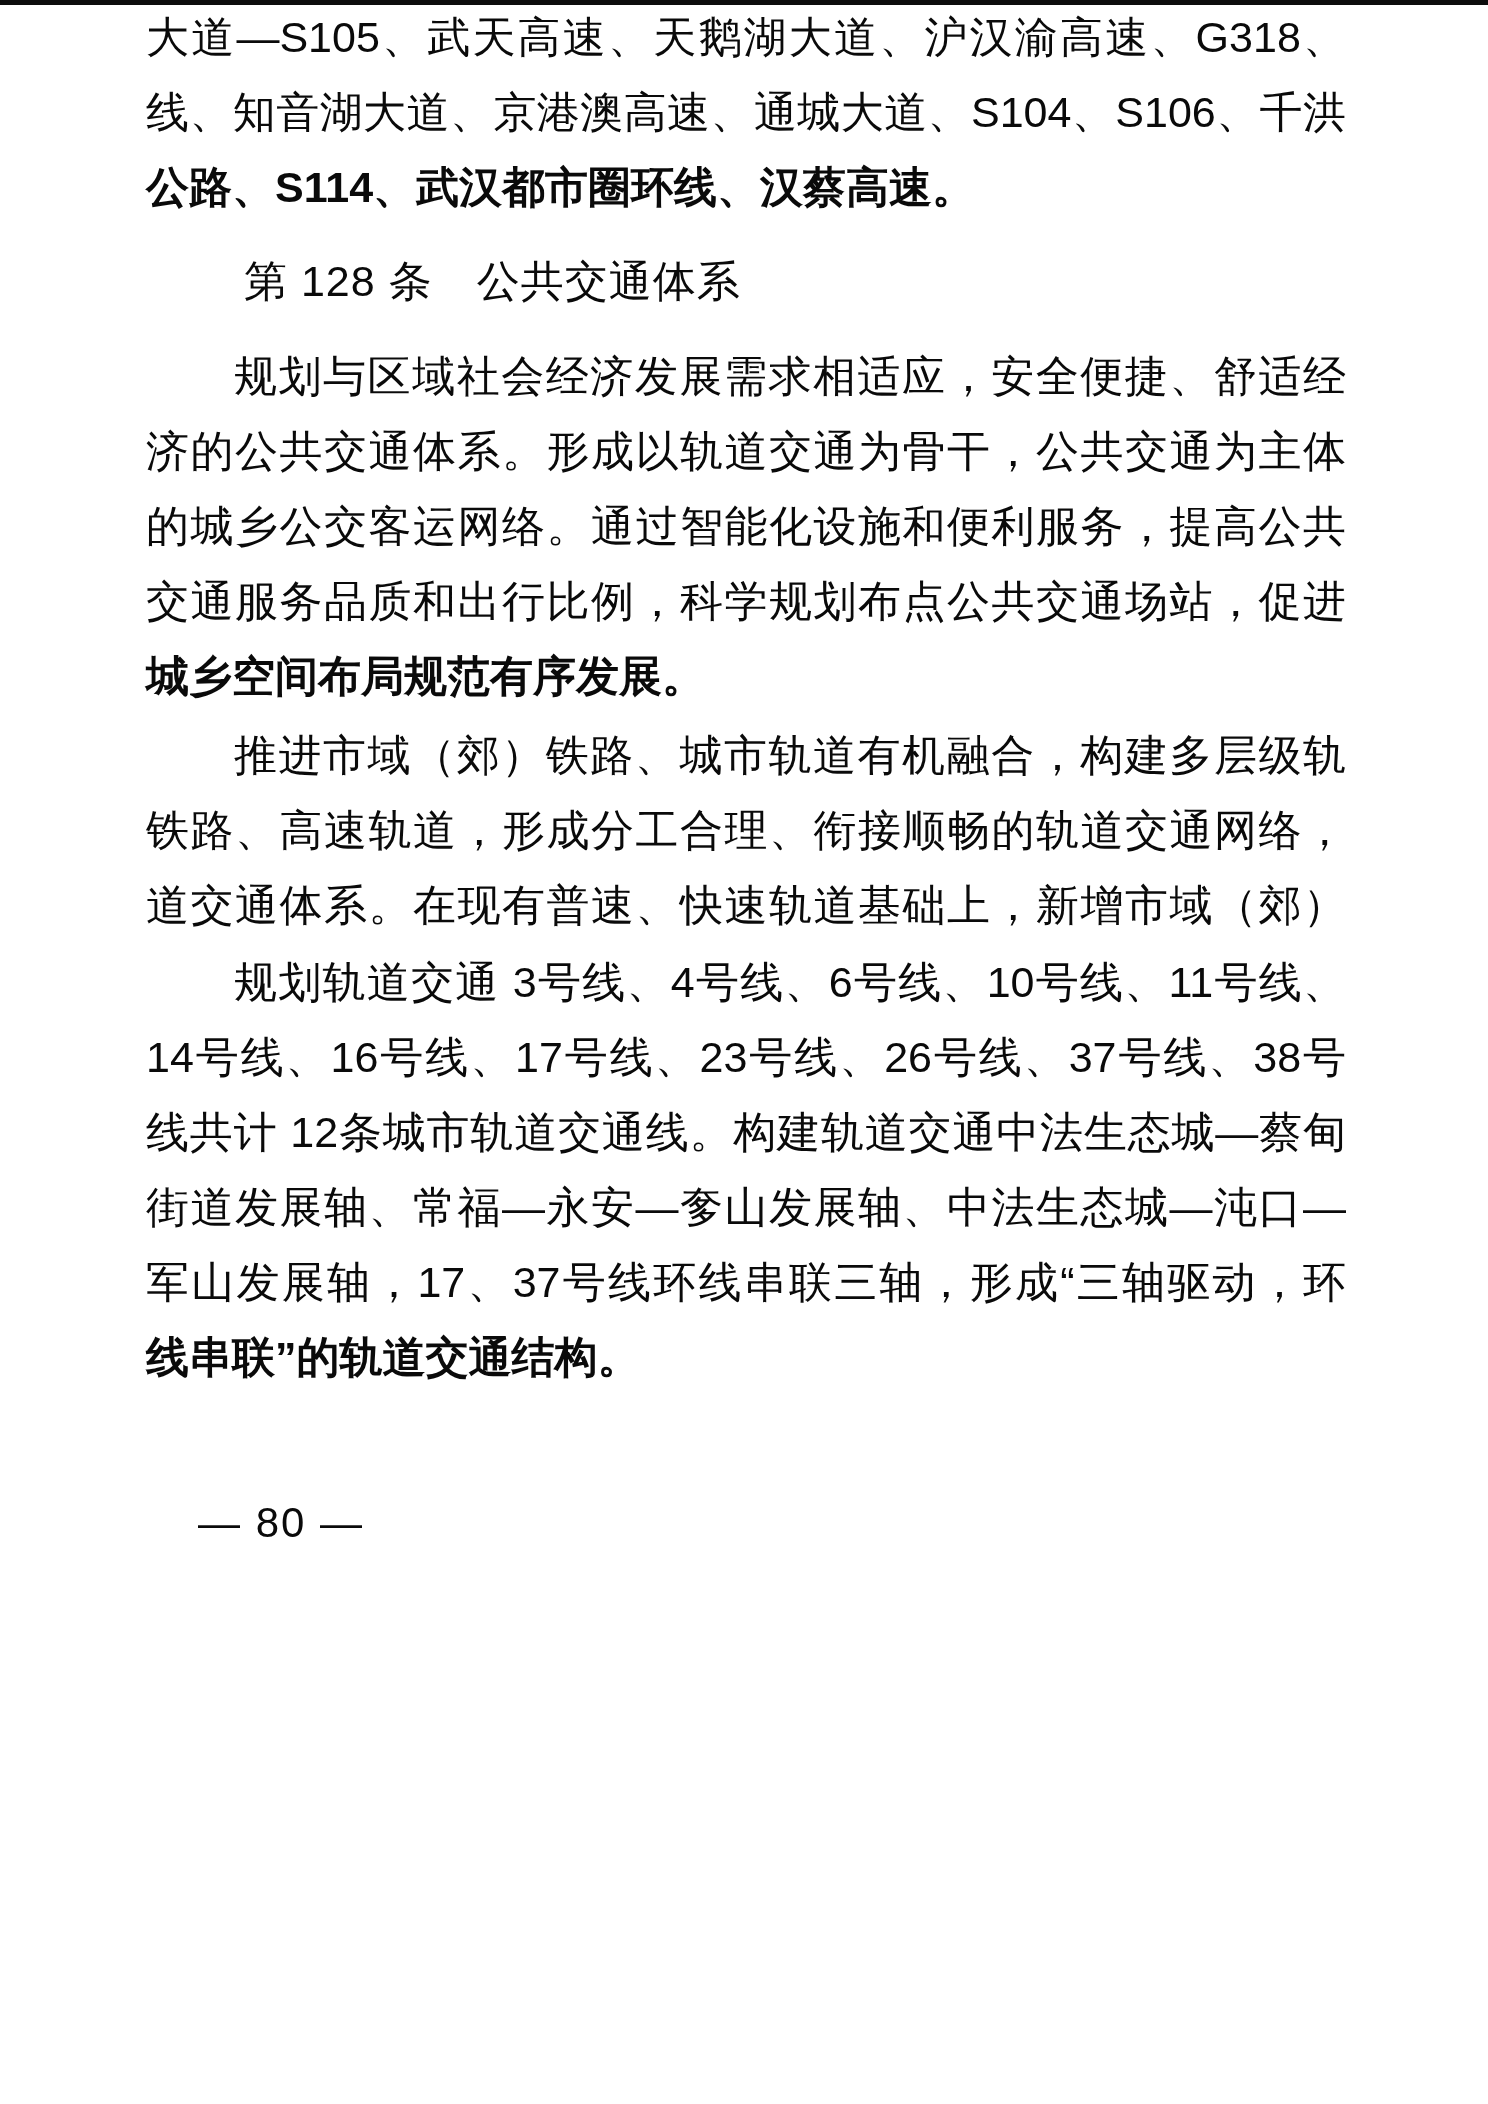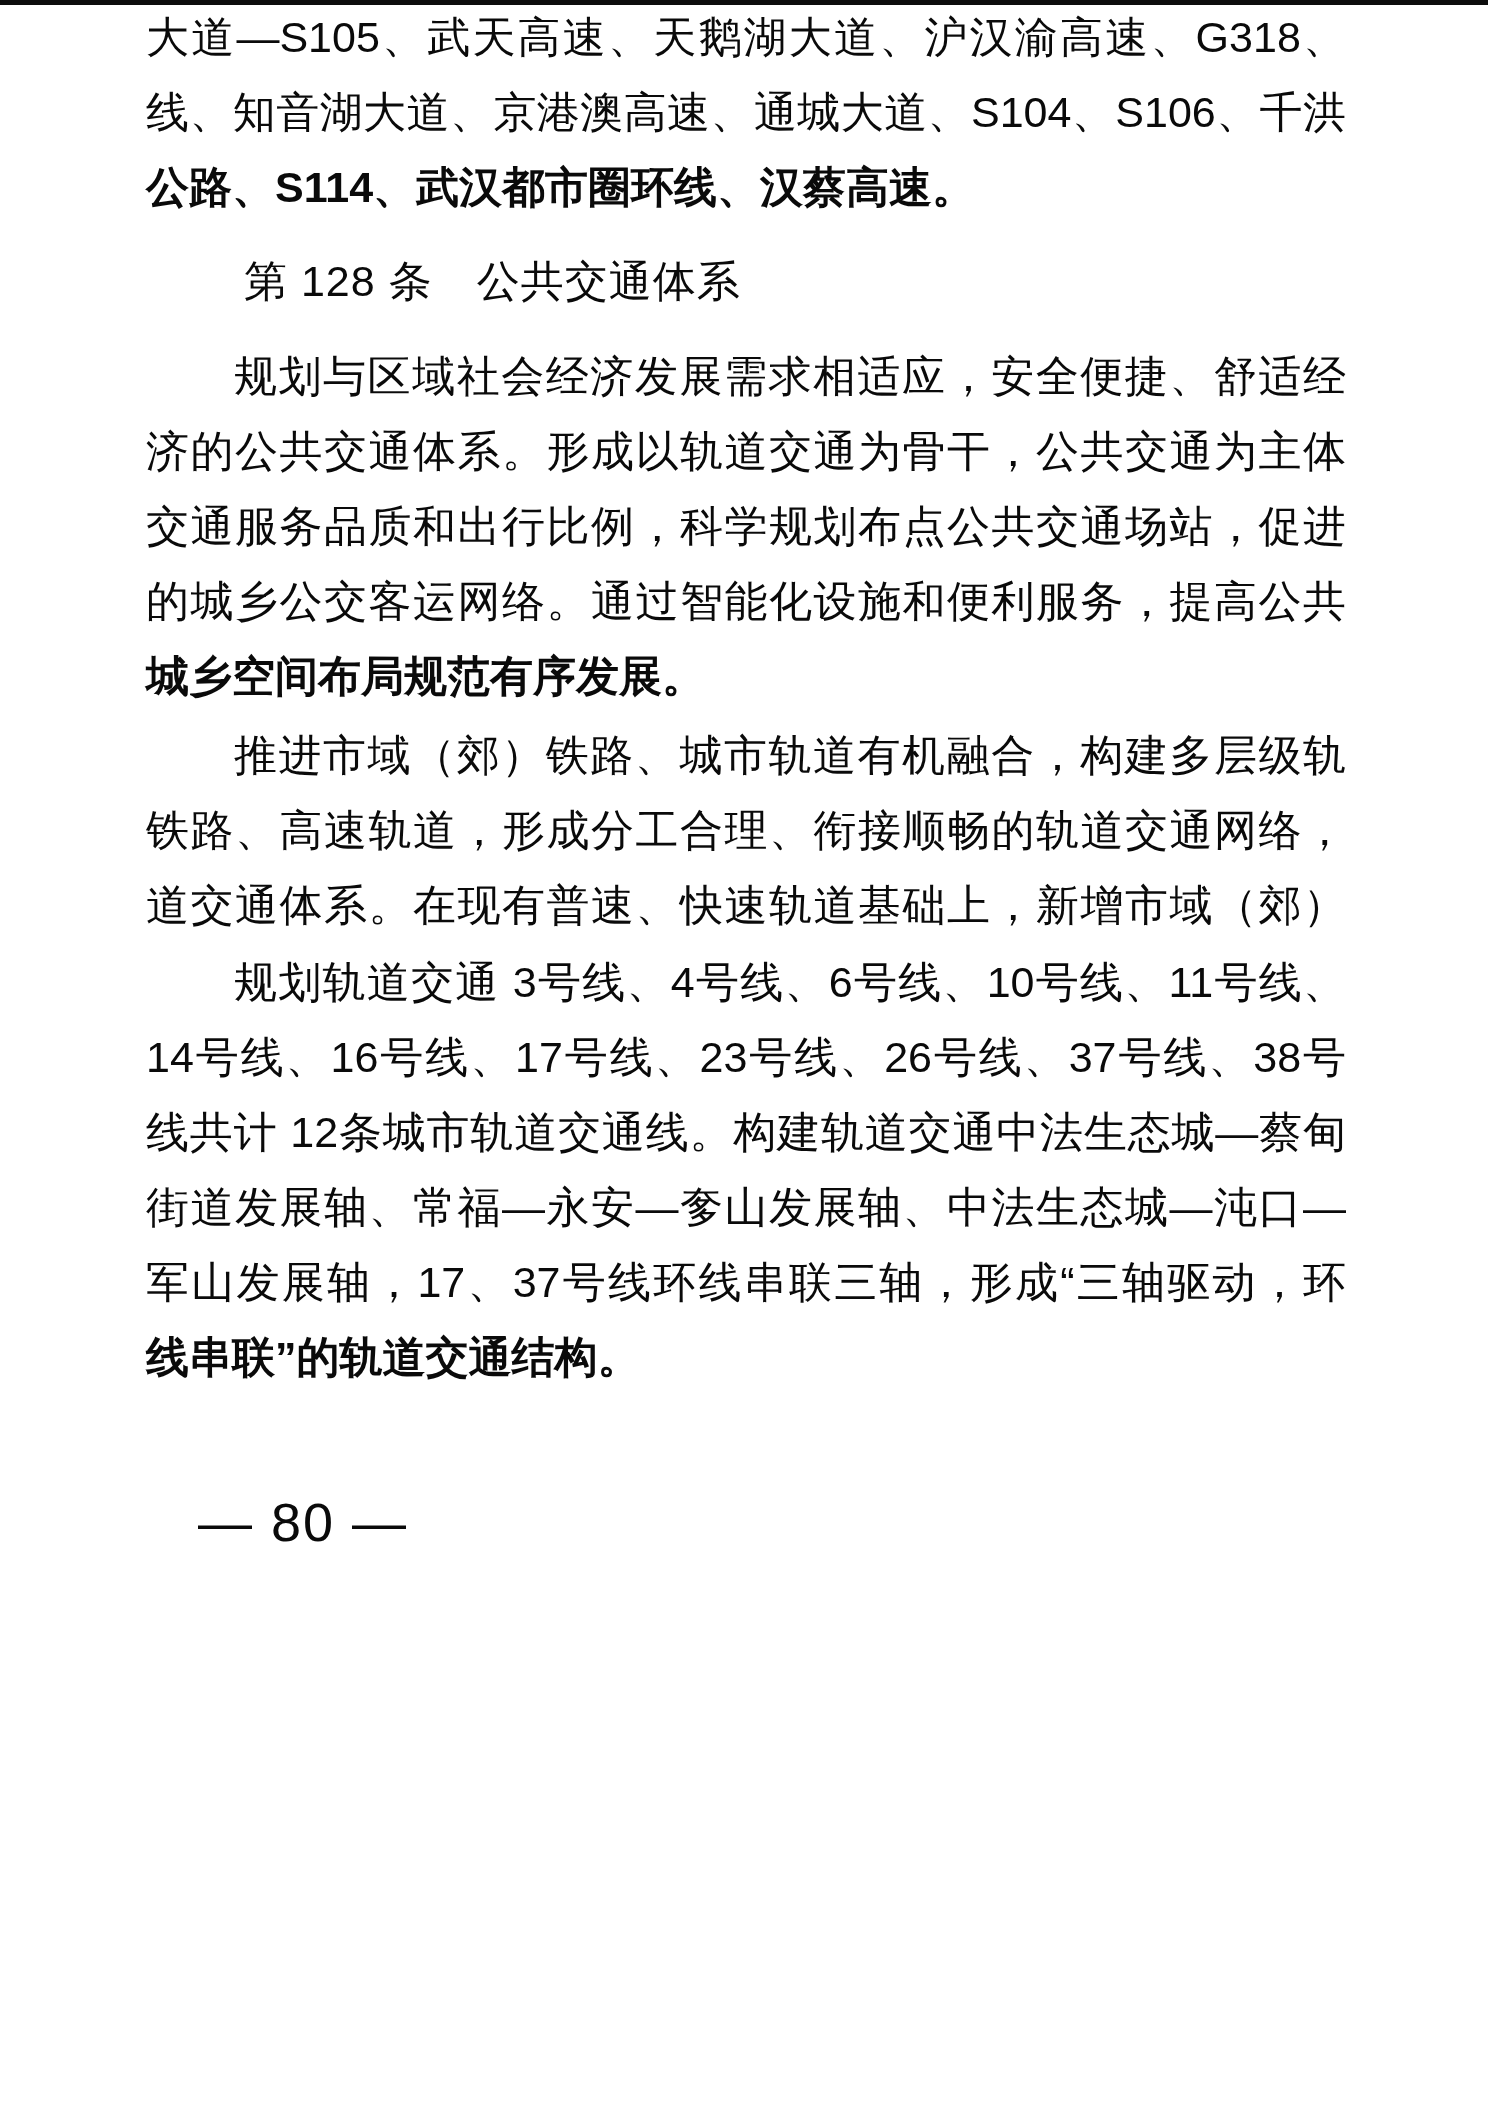--- a/index.html
+++ b/index.html
@@ -51,21 +51,21 @@
     text-align: left;
     letter-spacing: 1px;
   }
   .para-public { margin-top: 20px; }
   .para-rail-integration { margin-top: 4px; }
   .para-rail-lines { margin-top: 2px; }
   .page-footer {
     margin-top: 90px;
     margin-left: 52px;
     line-height: 75px;
-    font-size: 54px;
+    font-size: 42px;
     text-align: left;
     letter-spacing: 2px;
   }
 </style>
 </head>
 <body>
 
 <div class="scan-edge-top"></div>
 
 <div class="text-block">
@@ -74,22 +74,22 @@
     <div class="line">大道—S105、武天高速、天鹅湖大道、沪汉渝高速、G318、</div>
     <div class="line">线、知音湖大道、京港澳高速、通城大道、S104、S106、千洪</div>
     <div class="line last">公路、S114、武汉都市圈环线、汉蔡高速。</div>
   </div>
 
   <div class="heading">第 128 条　公共交通体系</div>
 
   <div class="para para-public">
     <div class="line indent">规划与区域社会经济发展需求相适应，安全便捷、舒适经</div>
     <div class="line">济的公共交通体系。形成以轨道交通为骨干，公共交通为主体</div>
+    <div class="line">的城乡公交客运网络。通过智能化设施和便利服务，提高公共</div>
     <div class="line">交通服务品质和出行比例，科学规划布点公共交通场站，促进</div>
-    <div class="line">的城乡公交客运网络。通过智能化设施和便利服务，提高公共</div>
     <div class="line last">城乡空间布局规范有序发展。</div>
   </div>
 
   <div class="para para-rail-integration">
     <div class="line indent">推进市域（郊）铁路、城市轨道有机融合，构建多层级轨</div>
     <div class="line">铁路、高速轨道，形成分工合理、衔接顺畅的轨道交通网络，</div>
     <div class="line">道交通体系。在现有普速、快速轨道基础上，新增市域（郊）</div>
   </div>
 
   <div class="para para-rail-lines">

